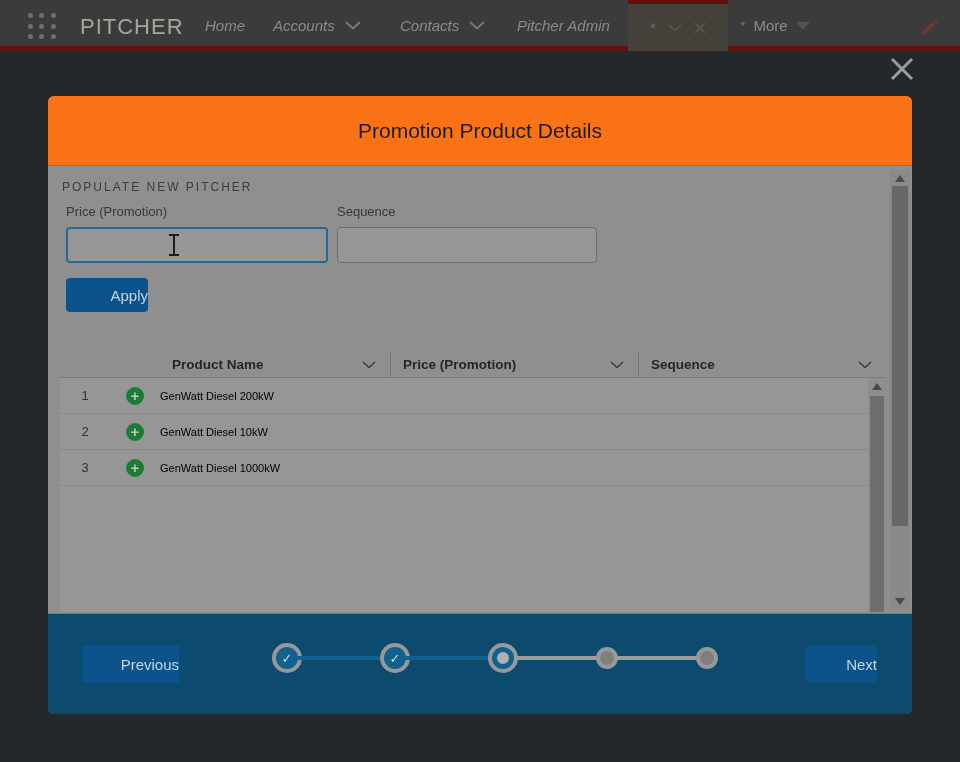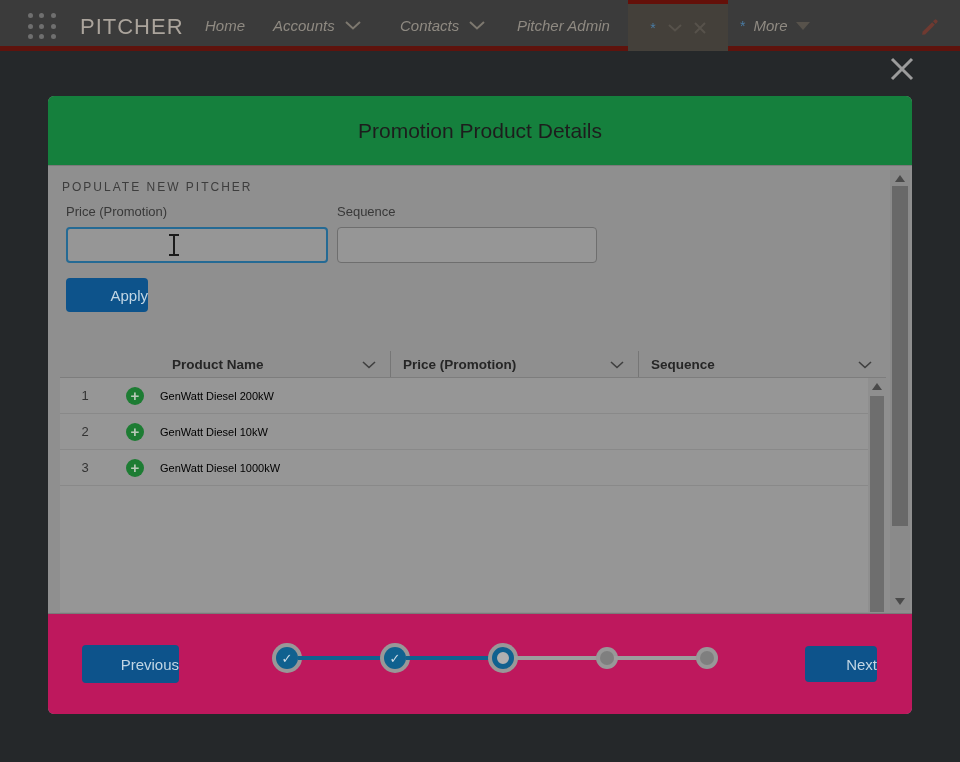--- a/index.html
+++ b/index.html
@@ -18,34 +18,34 @@
   .nav-item { position:absolute; top:17px; font-size:15px; color:#8f8a82; cursor:pointer;
               display:flex; align-items:center; gap:10px;font-style:italic; }
   .nav-chev svg { display:block; }
   .nav-tab { position:absolute; left:628px; top:0; width:100px; height:51px;
              background:#44403a; border-top:4px solid #641009; display:flex;
              align-items:center; justify-content:center; gap:12px; cursor:pointer; }
   .star { color:#4a7ba3; font-size:14px; font-style:normal; }
   .tab-x svg, .tab-chev svg { display:block; }
   .more-tab { position:absolute; left:740px; top:17px; display:flex; align-items:center;
               gap:8px; cursor:pointer; }
-  .more-label { font-style:italic; color:#8f8a82; font-size:15px; }
+  .more-label { color:#8f8a82; font-size:15px; }
   .tri-down { width:0; height:0; border-left:7px solid transparent; border-right:7px solid transparent;
               border-top:8px solid #57524b; }
   .pencil { position:absolute; left:920px; top:17px; cursor:pointer; }
 
   
   .overlay-close { position:absolute; left:886px; top:53px; width:32px; height:32px;
                    display:flex; align-items:center; justify-content:center; cursor:pointer; }
 
   
   .modal { position:absolute; left:48px; top:96px; width:864px; height:618px;
            background:#8f8f8f; border-radius:6px; overflow:hidden; }
   .modal-header { position:absolute; left:0; top:0; width:864px; height:70px;
-                  background:#15803d; border-bottom:1px solid #7a7a7a; }
+                  background:#f97316; border-bottom:1px solid #7a7a7a; }
   .modal-title { text-align:center; line-height:70px; font-size:21px; color:#1d1d1d; }
 
   .section-label { position:absolute; left:14px; top:84px; font-size:12px; letter-spacing:2px;
                    color:#3d3d3d; }
   .field-label { position:absolute; top:108px; font-size:13px; color:#383838; }
   .lbl-price { left:18px; } .lbl-seq { left:289px; }
   .inp { position:absolute; top:131px; height:36px; background:#969696; border:1px solid #6e6e6e;
          border-radius:4px; font-size:14px; color:#222; padding:0 10px; outline:none;
          font-family:"Liberation Sans", sans-serif; }
   .inp-price { left:18px; width:262px; border:2px solid #256a94; }
@@ -87,21 +87,21 @@
   
   .mscroll { position:absolute; left:842px; top:74px; width:20px; height:440px; background:#8a8a8a; }
   .mscroll .thumb { position:absolute; left:2px; top:16px; width:16px; height:340px; background:#686868; }
   .arr-up, .arr-dn { position:absolute; left:50%; transform:translateX(-50%); width:0; height:0;
                border-left:5px solid transparent; border-right:5px solid transparent; cursor:pointer; }
   .arr-up { top:5px; border-bottom:7px solid #4a4a4a; }
   .arr-dn { bottom:5px; border-top:7px solid #4a4a4a; }
 
   
   .modal-footer { position:absolute; left:0; top:517px; width:864px; height:101px;
-                  background:#be185d; border-top:1px solid #7a7a7a; }
+                  background:#0c4a6e; border-top:1px solid #7a7a7a; }
   .btn-prev { position:absolute; left:34px; top:31px; width:97px; height:38px; }
   .btn-next { position:absolute; left:757px; top:32px; width:72px; height:36px; }
   .stepper { position:absolute; left:228px; top:33px; display:flex; align-items:center; }
   .step { border-radius:50%; box-shadow:0 0 0 4px #989898; display:flex; align-items:center;
           justify-content:center; cursor:pointer; }
   .step.done { width:22px; height:22px; background:#10618f; color:#cfdde8; font-size:13px; }
   .step.current { width:22px; height:22px; border:5px solid #10618f; background:#b0b0b0; }
   .step.todo { width:14px; height:14px; background:#7f7f7f; }
   .sline { width:86px; height:4px; }
   .sline.done { background:#10618f; }

